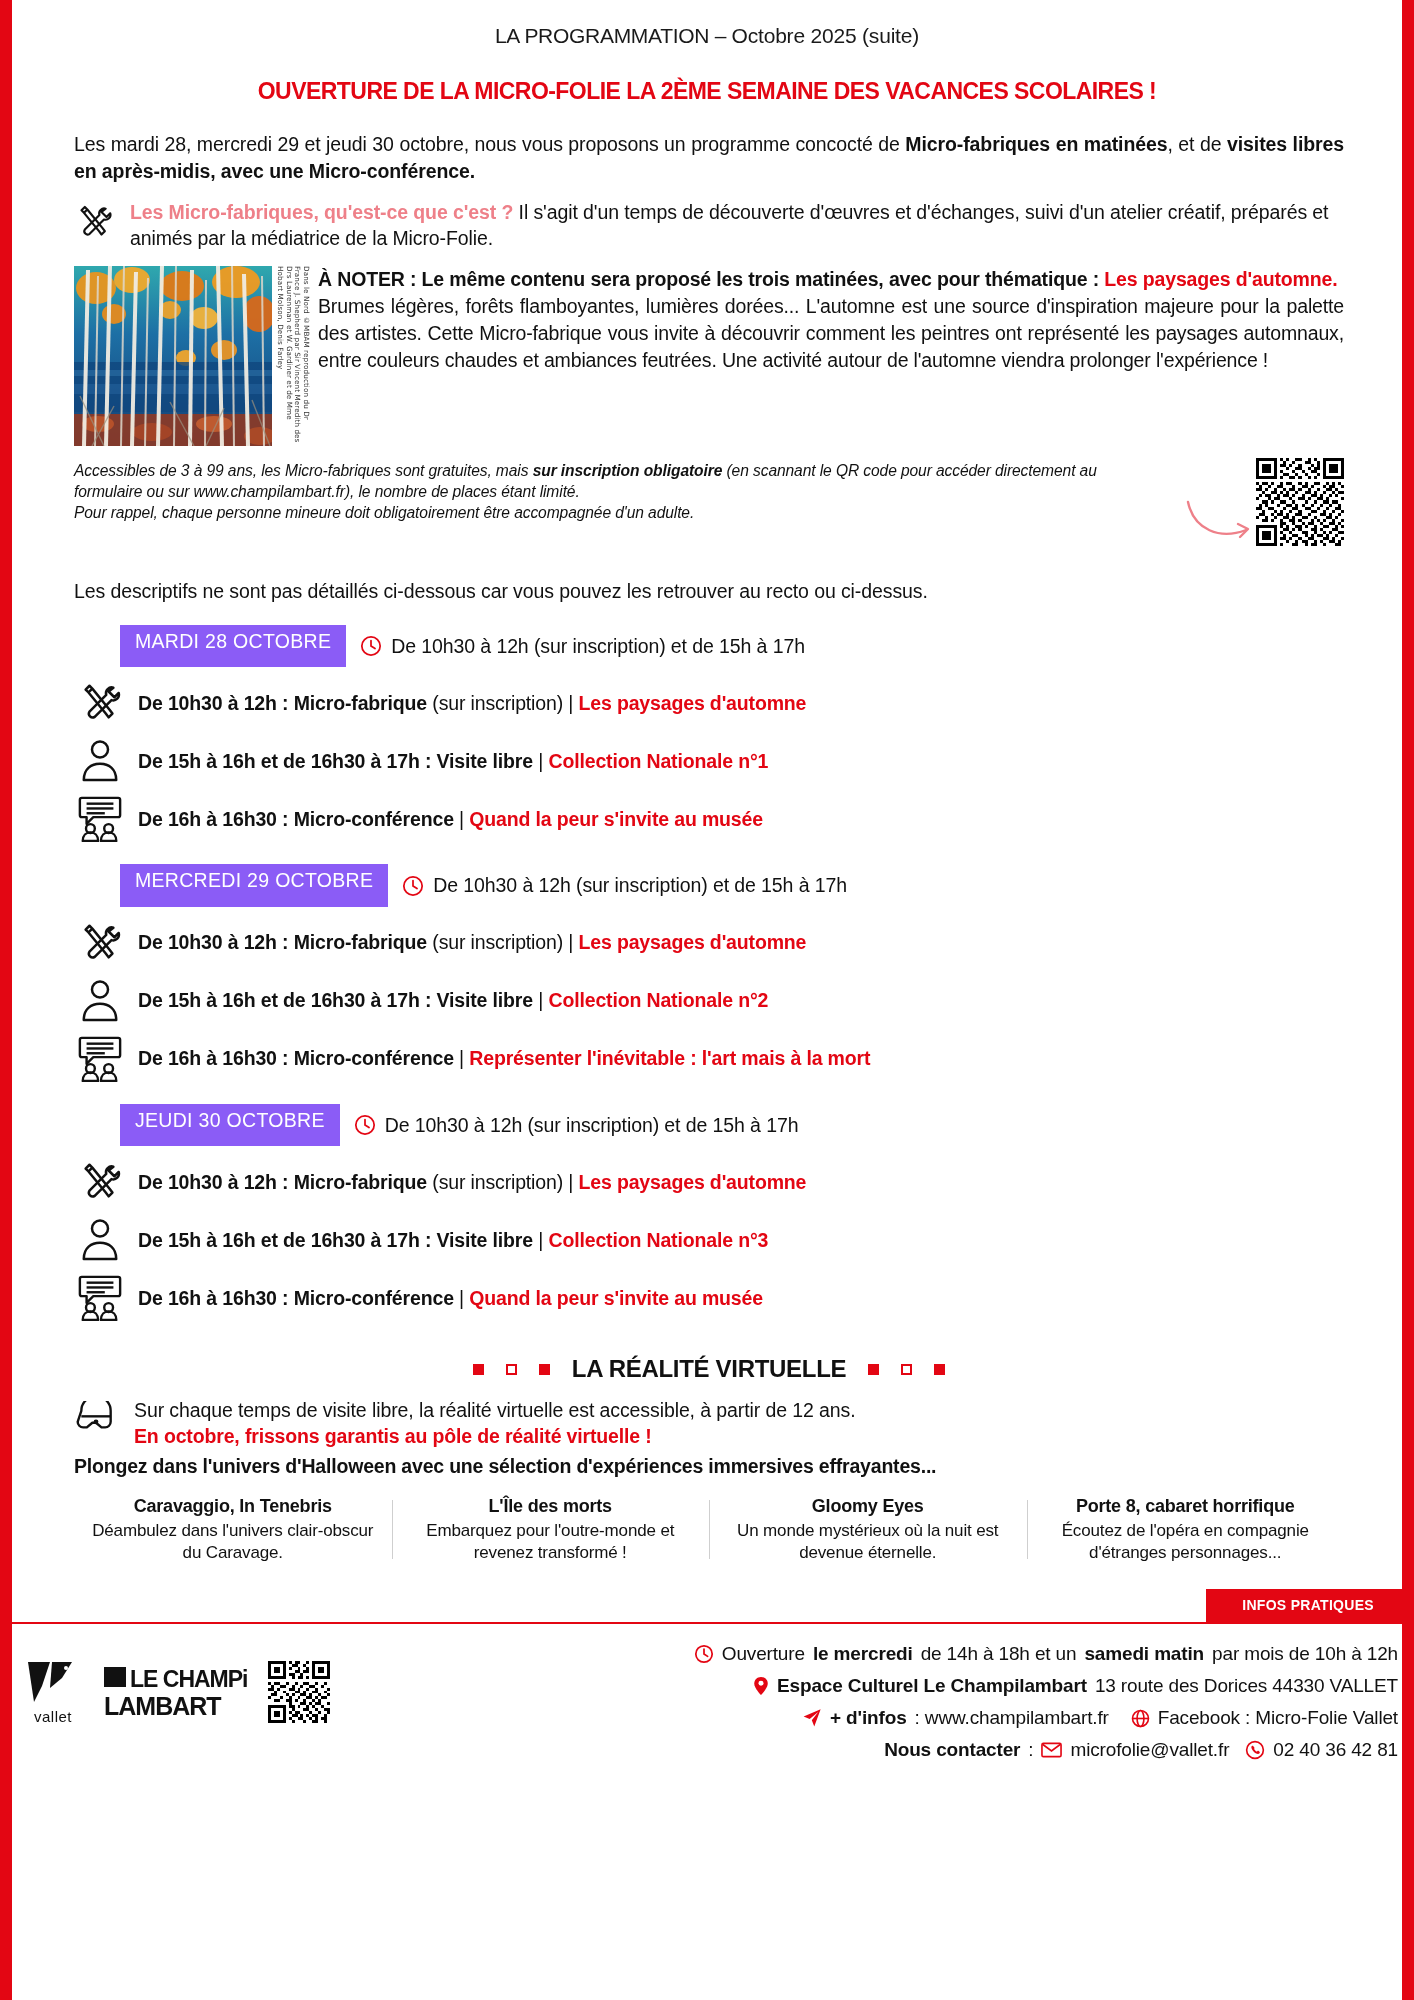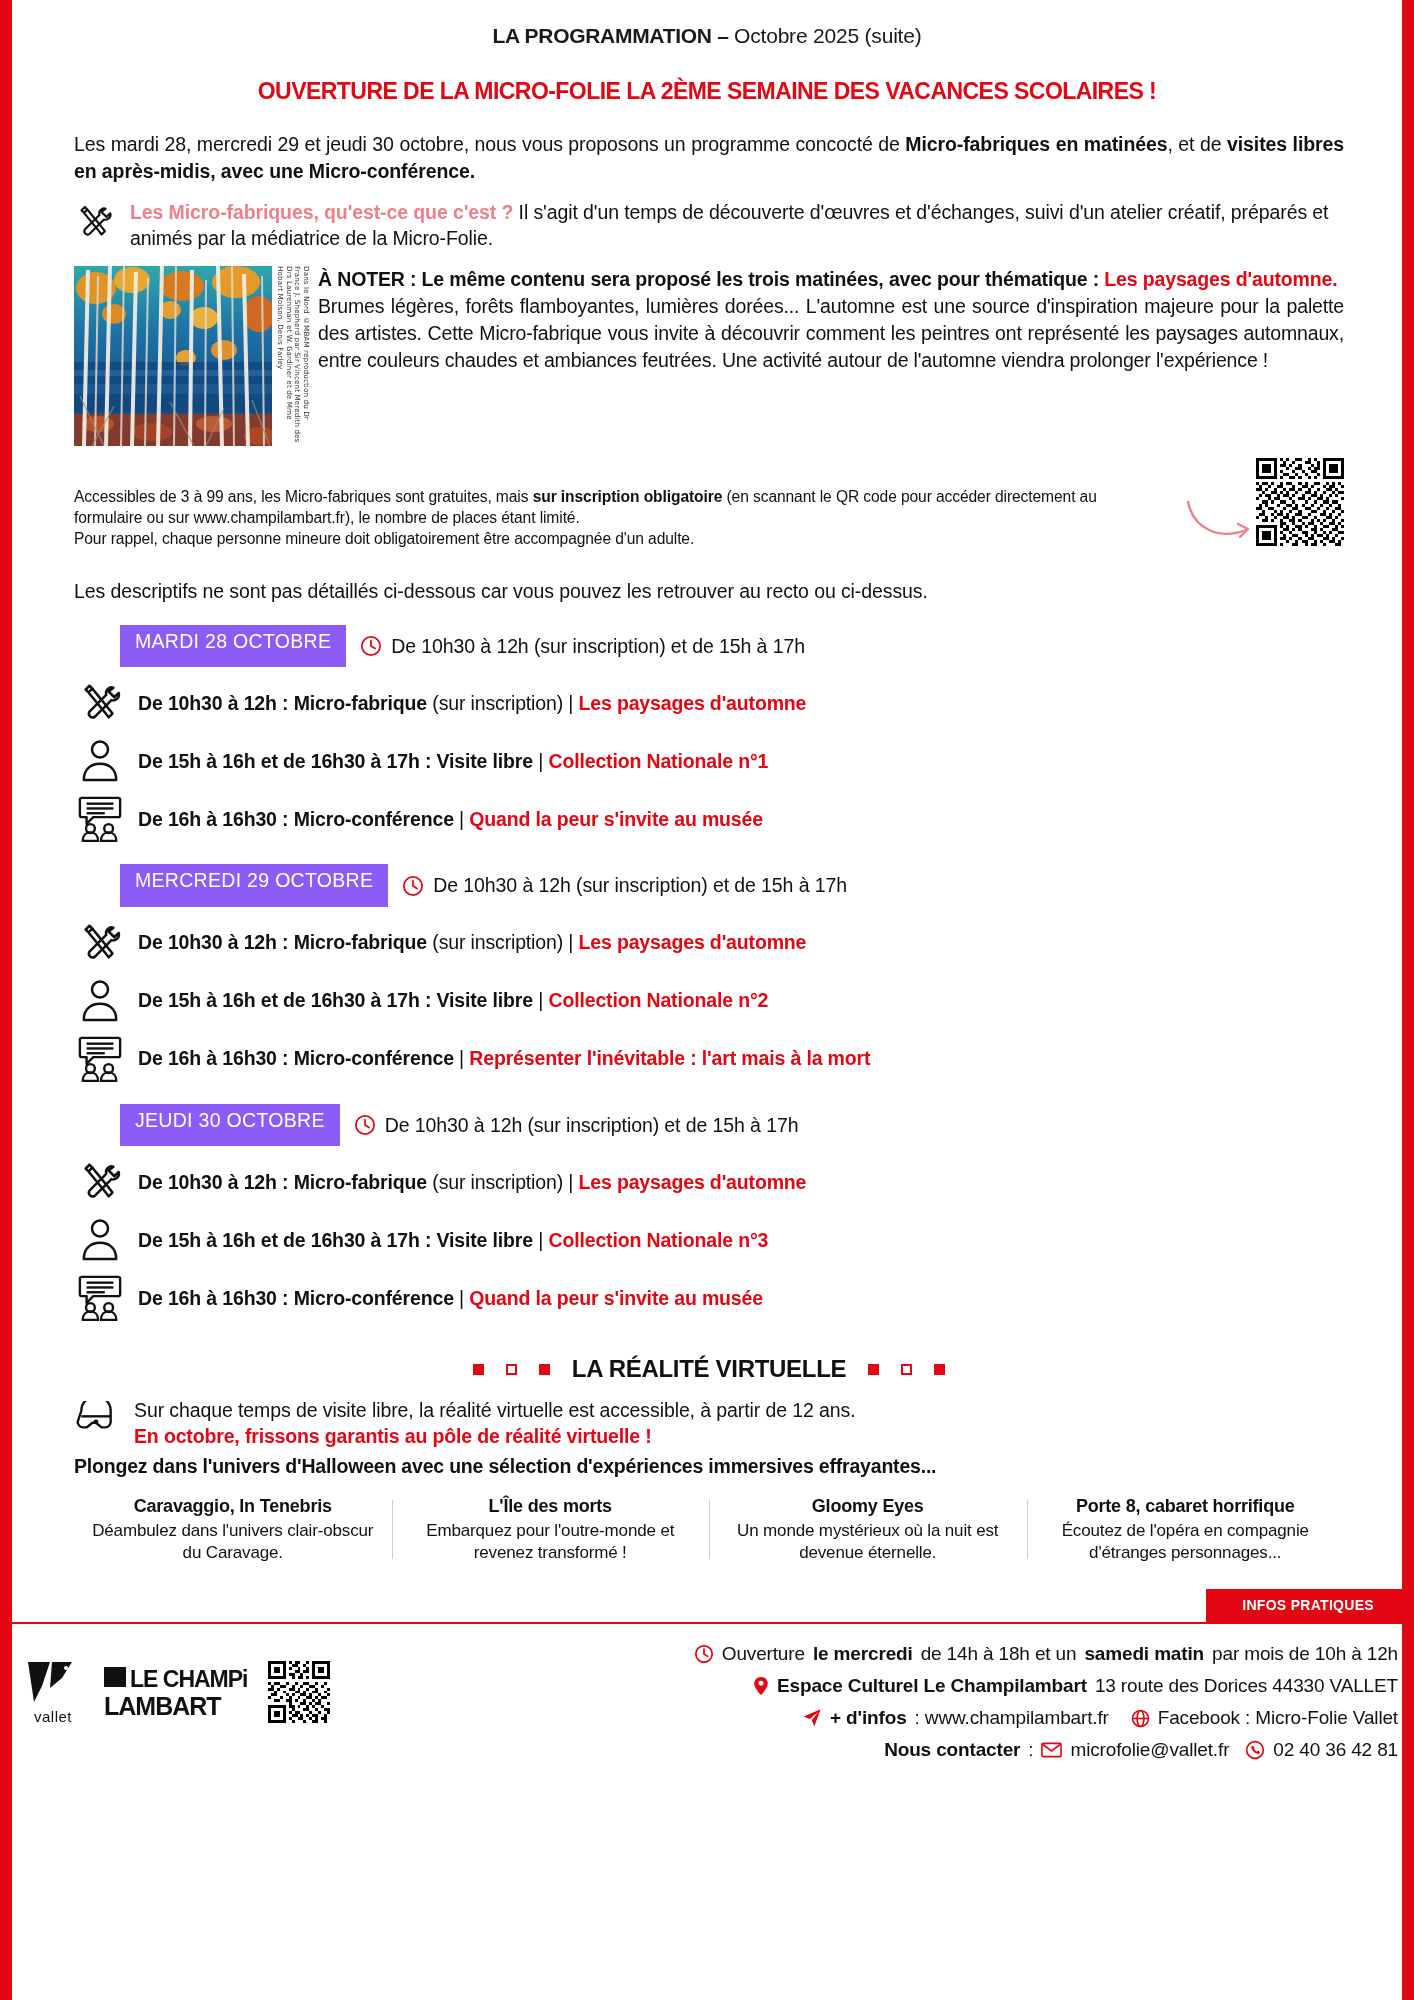--- a/index.html
+++ b/index.html
@@ -44,21 +44,21 @@
 
   
   .prog-header {
     text-align: center;
     margin-top: 24px;
     font-size: 21px;
     letter-spacing: -0.2px;
     color: #1a1a1a;
   }
   .prog-header .strong {
-    font-weight: bold;
+    font-weight: normal;
     letter-spacing: -0.3px;
   }
 
   .main-title {
     text-align: center;
     margin-top: 30px;
     font-size: 23px;
     font-weight: bold;
     color: #E30613;
     letter-spacing: -0.55px;
@@ -139,25 +139,25 @@
 
   
   .access-row {
     display: flex;
     margin-top: 12px;
     align-items: flex-start;
   }
   .access-note {
     flex: 1;
     font-size: 15.6px;
+    font-style: italic;
     line-height: 1.36;
     color: #111;
     letter-spacing: -0.1px;
     padding-top: 2px;
-    margin-top: 26px;
   }
   .qr-zone {
     flex: 0 0 auto;
     width: 210px;
     position: relative;
     height: 96px;
   }
   .qr-code {
     position: absolute;
     right: 0;

